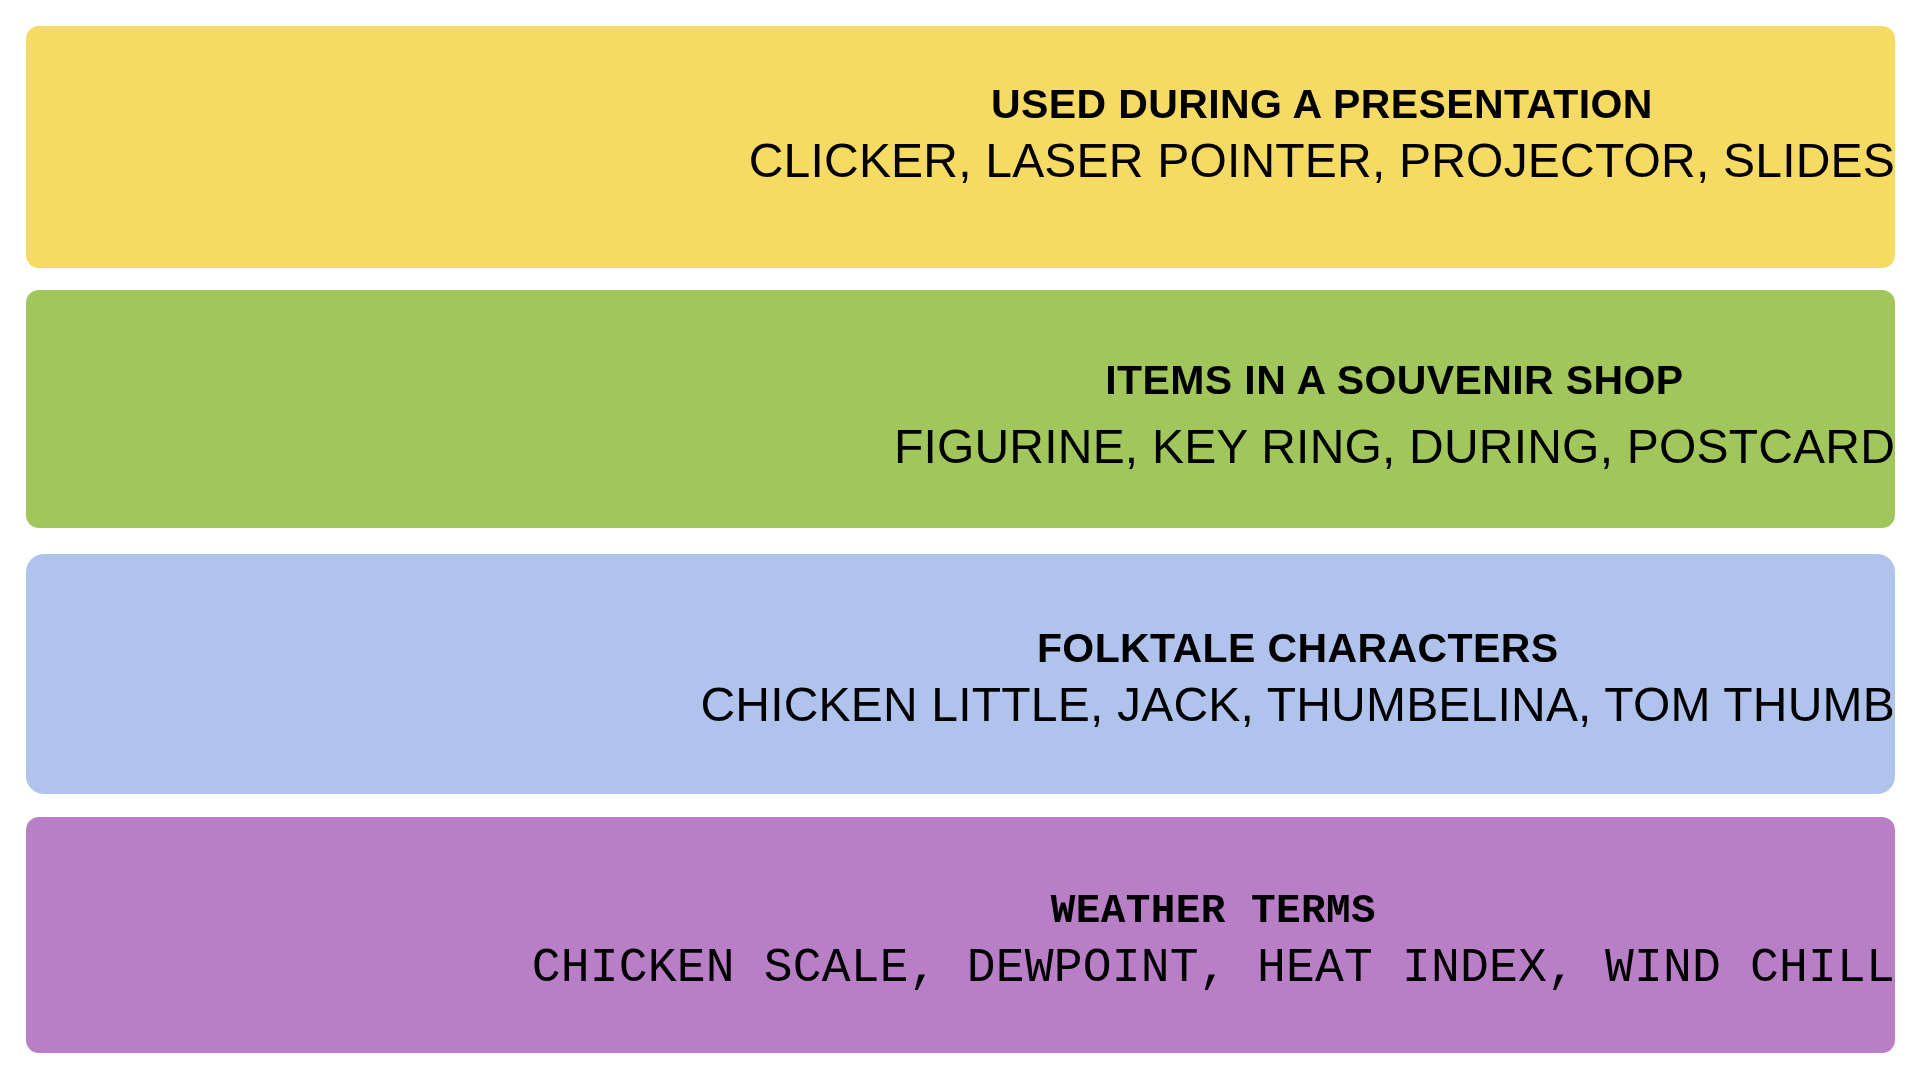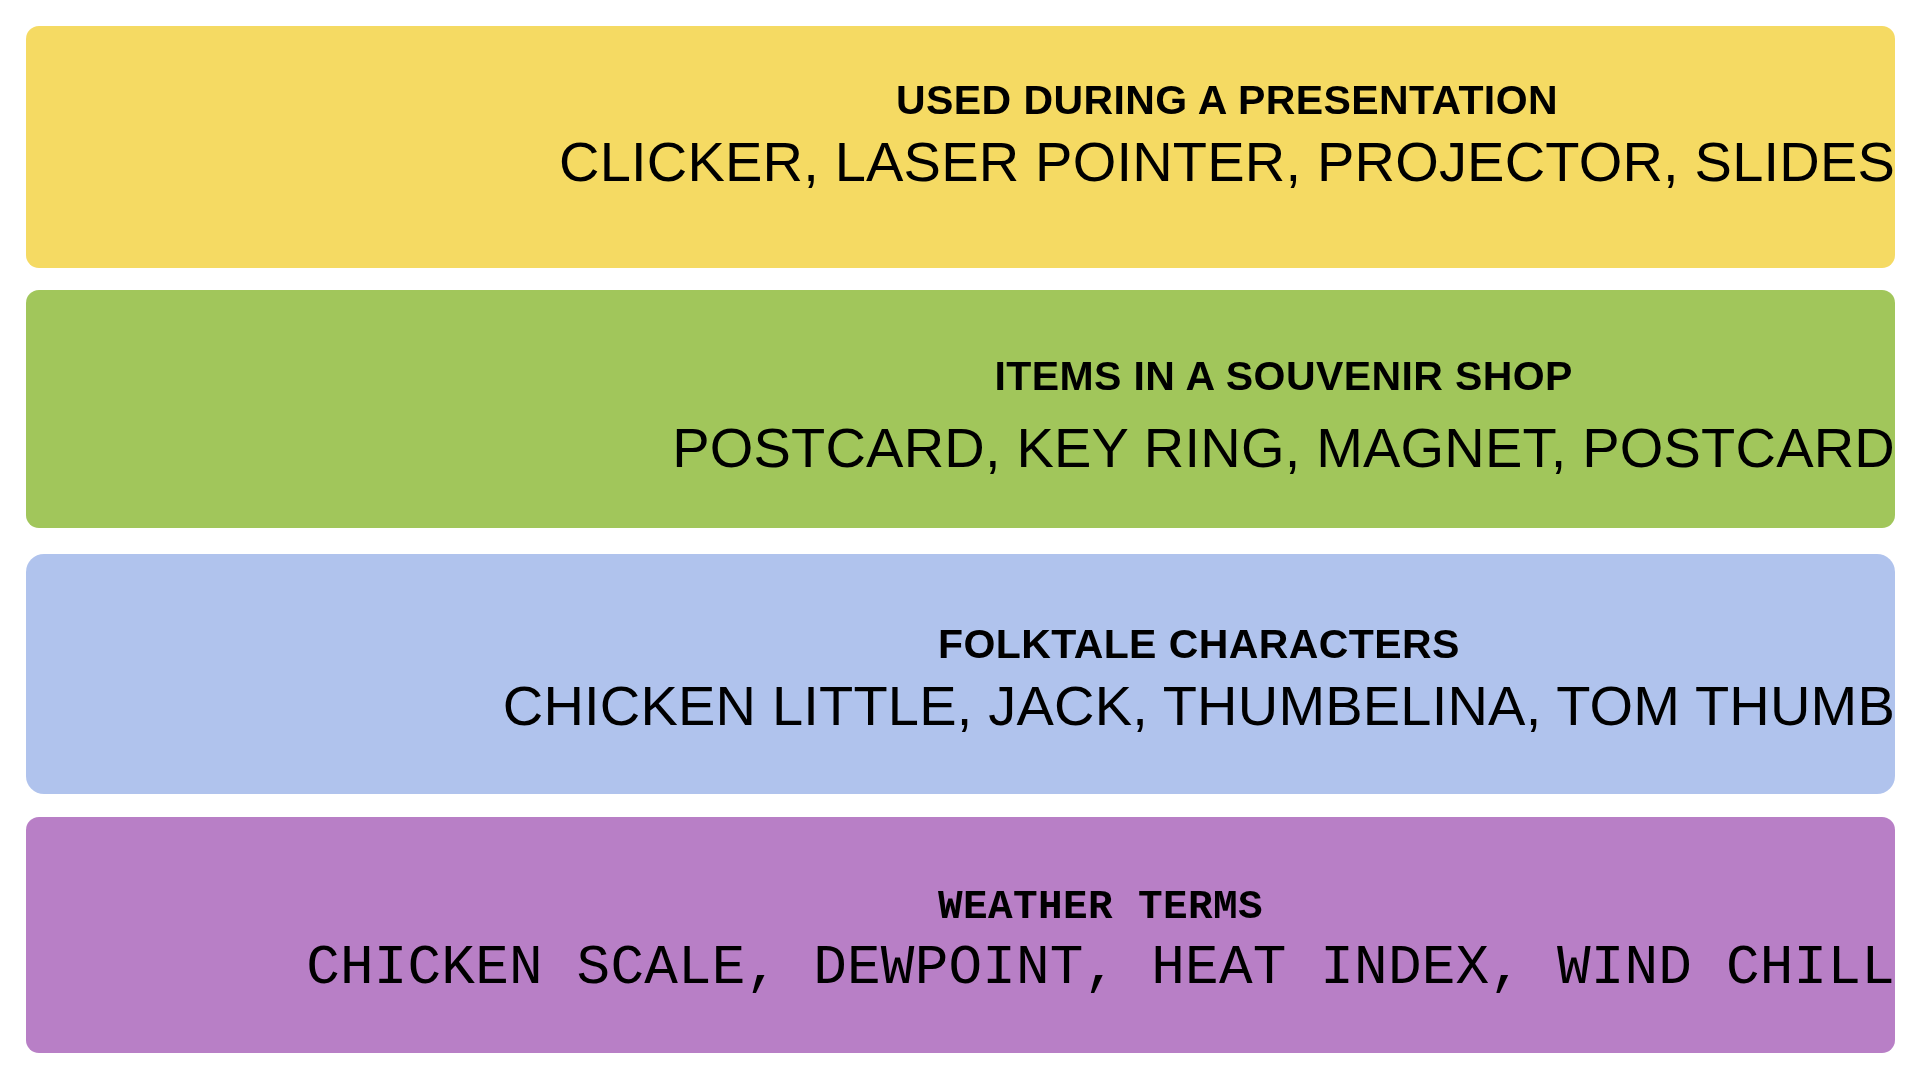--- a/index.html
+++ b/index.html
@@ -41,21 +41,21 @@
     font-size: 41px;
     font-weight: bold;
     color: #000000;
     letter-spacing: 0.4px;
     line-height: 1.02;
     text-align: center;
     white-space: nowrap;
   }
 
   .band-members {
-    font-size: 56px;
+    font-size: 48px;
     font-weight: 400;
     color: #000000;
     letter-spacing: 0.2px;
     line-height: 1.02;
     text-align: center;
     white-space: nowrap;
     margin-top: 12px;
   }
 
   
@@ -84,21 +84,21 @@
   <div class="category-band" id="band-0" style="background-color: rgb(245, 218, 99);">
     <div class="band-text">
       <div class="band-title">USED DURING A PRESENTATION</div>
       <div class="band-members">CLICKER, LASER POINTER, PROJECTOR, SLIDES</div>
     </div>
   </div>
 
   <div class="category-band" id="band-1" style="background-color: rgb(161, 198, 91);">
     <div class="band-text">
       <div class="band-title">ITEMS IN A SOUVENIR SHOP</div>
-      <div class="band-members">POSTCARD, KEY RING, MAGNET, POSTCARD</div>
+      <div class="band-members">FIGURINE, KEY RING, DURING, POSTCARD</div>
     </div>
   </div>
 
   <div class="category-band" id="band-2" style="background-color: rgb(176, 195, 237);">
     <div class="band-text">
       <div class="band-title">FOLKTALE CHARACTERS</div>
       <div class="band-members">CHICKEN LITTLE, JACK, THUMBELINA, TOM THUMB</div>
     </div>
   </div>
 

